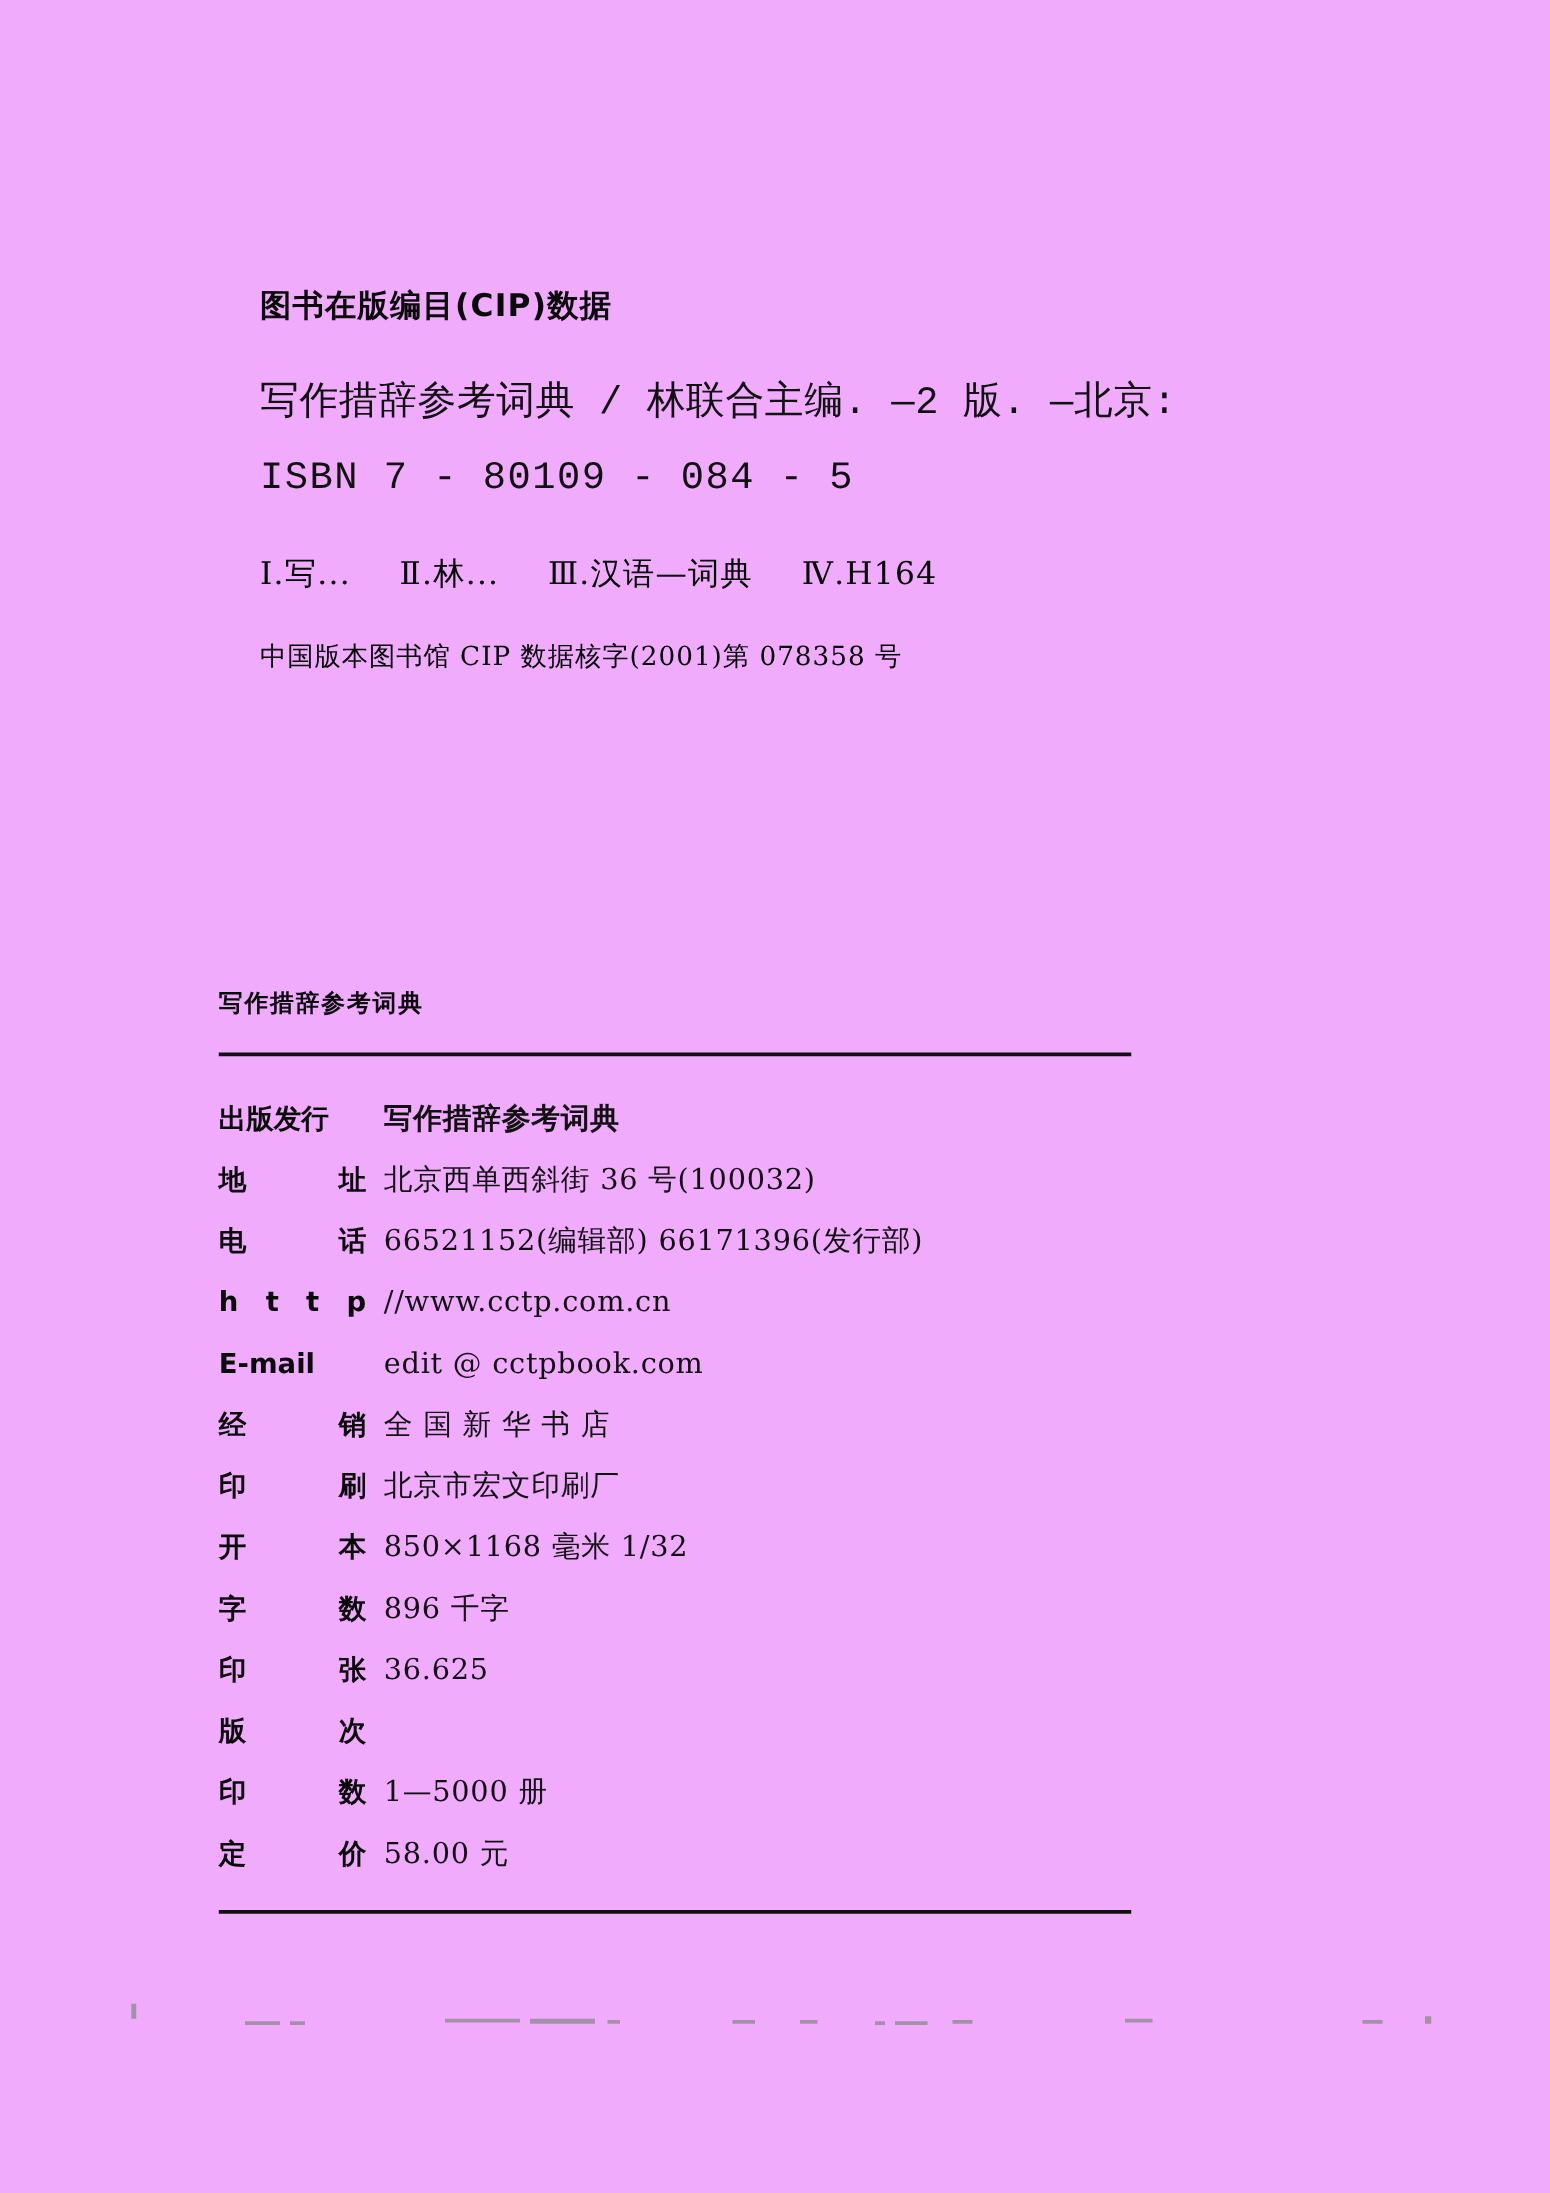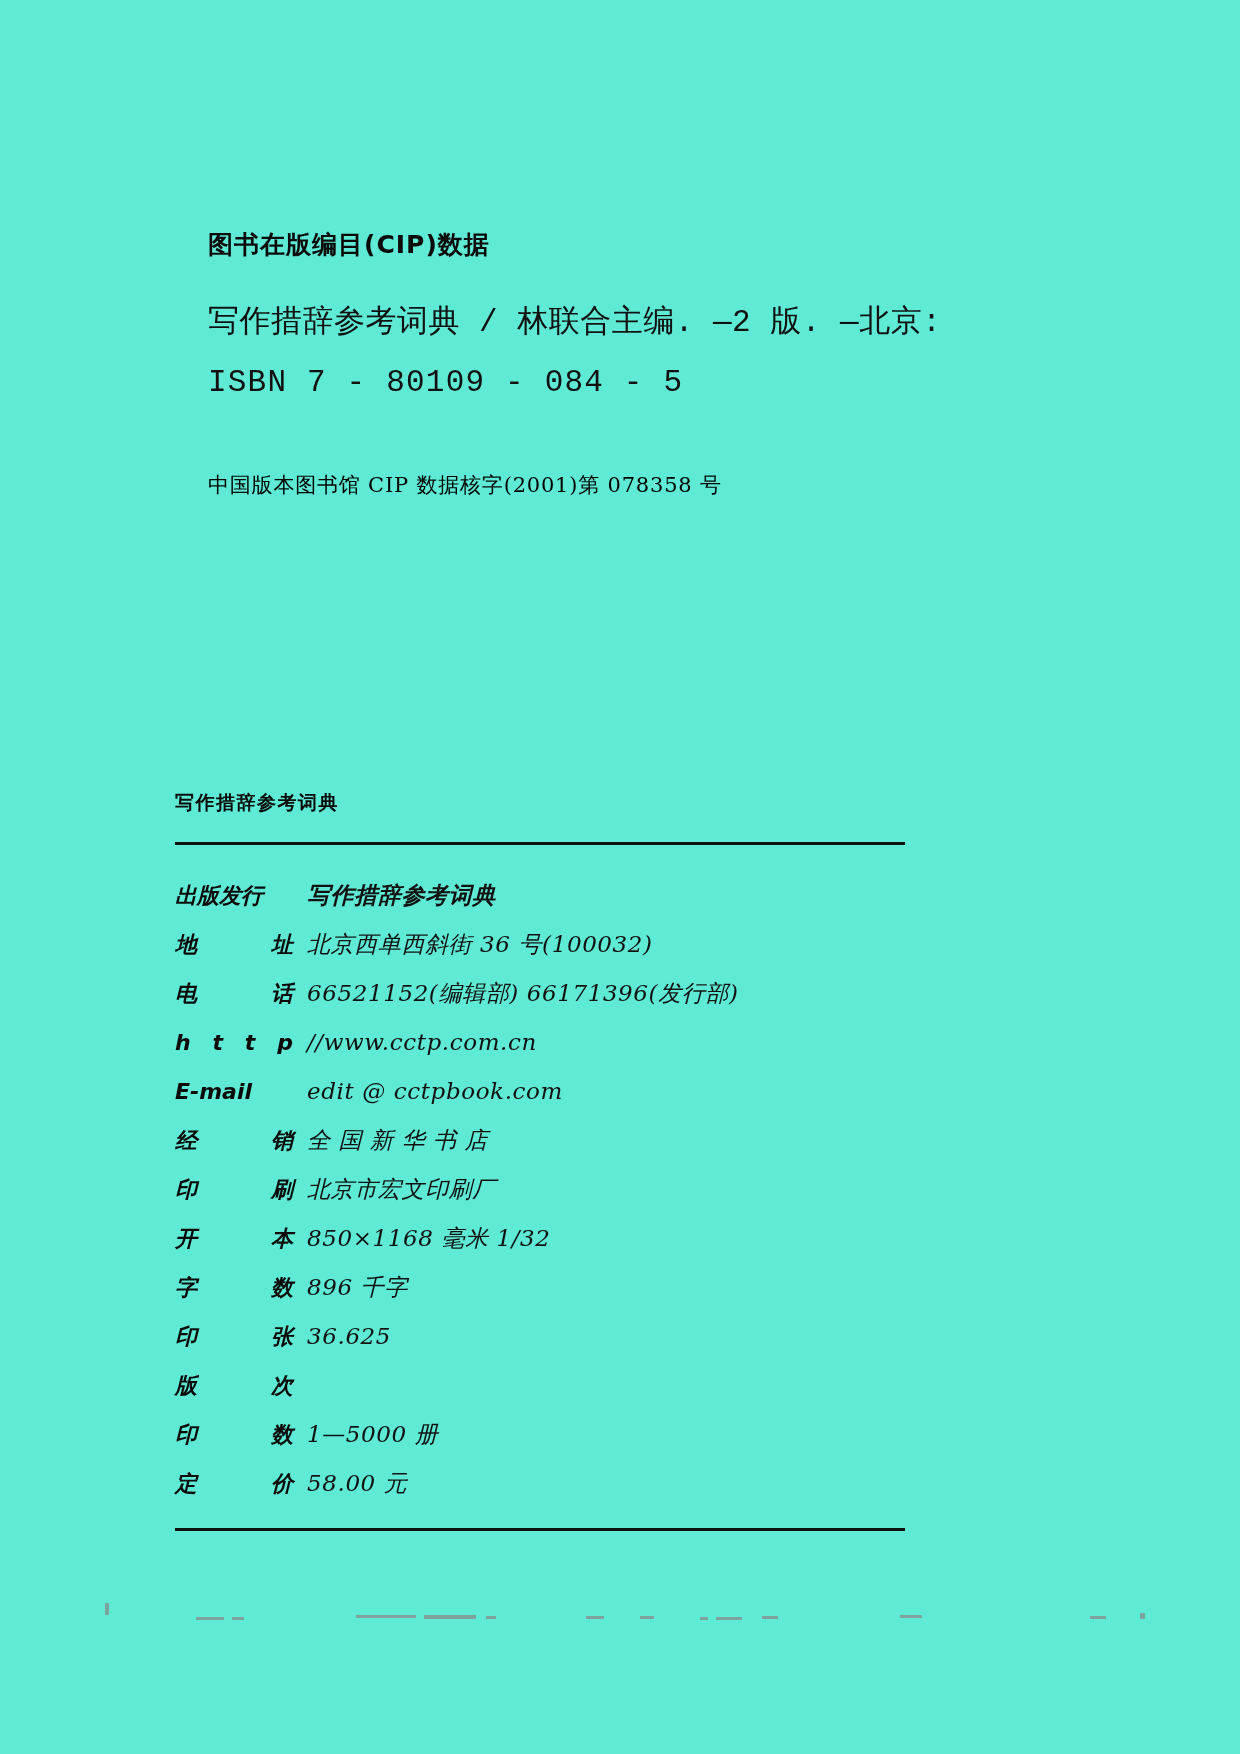--- a/index.html
+++ b/index.html
@@ -12,21 +12,21 @@
     height: 1754px;
     position: relative;
     font-family: "DejaVu Serif", "Liberation Serif", serif;
     color: #000000;
     overflow: hidden;
   }
 
   .page {
     position: absolute;
     inset: 0;
-    background: #5eead4;
+    background: #f0abfc;
   }
 
   
   .cip-block {
     position: absolute;
     left: 208px;
     top: 228px;
     width: 760px;
   }
   .cip-heading {
@@ -88,21 +88,20 @@
     height: 3px;
     background: #111;
     width: 730px;
   }
   .rule.bottom {
     margin-top: 10px;
   }
   .colophon-rows {
     margin-top: 26px;
     margin-bottom: 20px;
-    font-style: italic;
   }
   .colo-row {
     display: flex;
     align-items: baseline;
     line-height: 49px;
     white-space: nowrap;
   }
   .colo-label {
     width: 118px;
     flex: 0 0 118px;
@@ -153,20 +152,26 @@
 
     <div class="cip-heading">图书在版编目(CIP)数据</div>
 
     <div class="cip-line">写作措辞参考词典 / 林联合主编. —2 版. —北京:</div>
 
 
     <div class="cip-line loose">ISBN 7 - 80109 - 084 - 5</div>
 
     <div class="cip-gap-large"></div>
 
+    <div class="classification">
+      <span class="cls-item">Ⅰ.写...</span>
+      <span class="cls-item">Ⅱ.林...</span>
+      <span class="cls-item">Ⅲ.汉语—词典</span>
+      <span class="cls-item">Ⅳ.H164</span>
+    </div>
 
     <div class="cip-gap-small"></div>
 
     <div class="cip-verify">中国版本图书馆 CIP 数据核字(2001)第 078358 号</div>
   </div>
 
   <div class="colophon">
 
     <div class="colophon-title">写作措辞参考词典</div>
 

